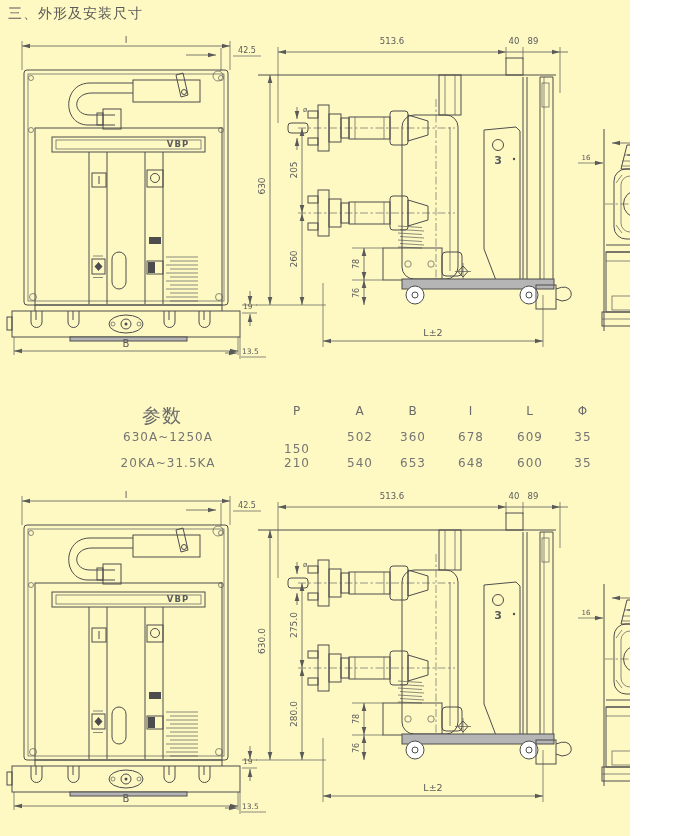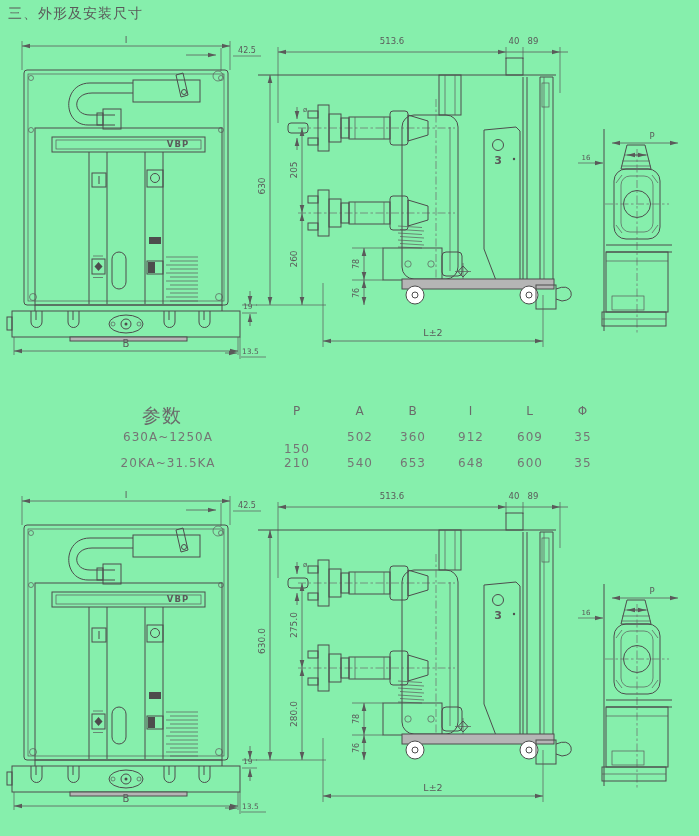--- a/index.html
+++ b/index.html
@@ -1,16 +1,16 @@
 <!DOCTYPE html>
 <html><head>
 <meta charset="utf-8">
 <style>
   html,body{margin:0;padding:0;background:#fff;}
-  .page{position:relative;width:699px;height:836px;background:#86efac;overflow:hidden;
+  .page{position:relative;width:630px;height:836px;background:#fef9c3;overflow:hidden;
         font-family:"DejaVu Sans","Liberation Sans",sans-serif;}
   .title{position:absolute;left:8px;top:5px;font-size:14px;color:#5a5a5a;letter-spacing:1px;}
   .dwg{position:absolute;left:0;}
   svg text{font-family:"DejaVu Sans","Liberation Sans",sans-serif;fill:#5a5a5a;}
   .ln{stroke:#4d4d4d;fill:none;stroke-width:1;}
   .thin{stroke:#5a5a5a;fill:none;stroke-width:0.7;}
   .fl{fill:#4d4d4d;stroke:none;}
   .wh{fill:#ffffff;stroke:#4d4d4d;stroke-width:1;}
   .cl{stroke:#6a6a6a;stroke-width:0.7;stroke-dasharray:8 2.5 2.5 2.5;fill:none;}
   .dim{stroke:#5a5a5a;stroke-width:0.8;fill:none;}
@@ -269,21 +269,21 @@
       <span class="tbl-cell tbl-head" style="left:413px;top:404px">B</span>
       <span class="tbl-cell tbl-head" style="left:471px;top:404px">I</span>
       <span class="tbl-cell tbl-head" style="left:530px;top:404px">L</span>
       <span class="tbl-cell tbl-head" style="left:583px;top:404px">Φ</span>
     </div>
     <div>
       <span class="tbl-cell" style="left:168px;top:430px">630A~1250A</span>
       <span class="tbl-cell" style="left:297px;top:442px">150</span>
       <span class="tbl-cell" style="left:360px;top:430px">502</span>
       <span class="tbl-cell" style="left:413px;top:430px">360</span>
-      <span class="tbl-cell" style="left:471px;top:430px">912</span>
+      <span class="tbl-cell" style="left:471px;top:430px">678</span>
       <span class="tbl-cell" style="left:530px;top:430px">609</span>
       <span class="tbl-cell" style="left:583px;top:430px">35</span>
     </div>
     <div>
       <span class="tbl-cell" style="left:168px;top:456px">20KA~31.5KA</span>
       <span class="tbl-cell" style="left:297px;top:456px">210</span>
       <span class="tbl-cell" style="left:360px;top:456px">540</span>
       <span class="tbl-cell" style="left:413px;top:456px">653</span>
       <span class="tbl-cell" style="left:471px;top:456px">648</span>
       <span class="tbl-cell" style="left:530px;top:456px">600</span>

